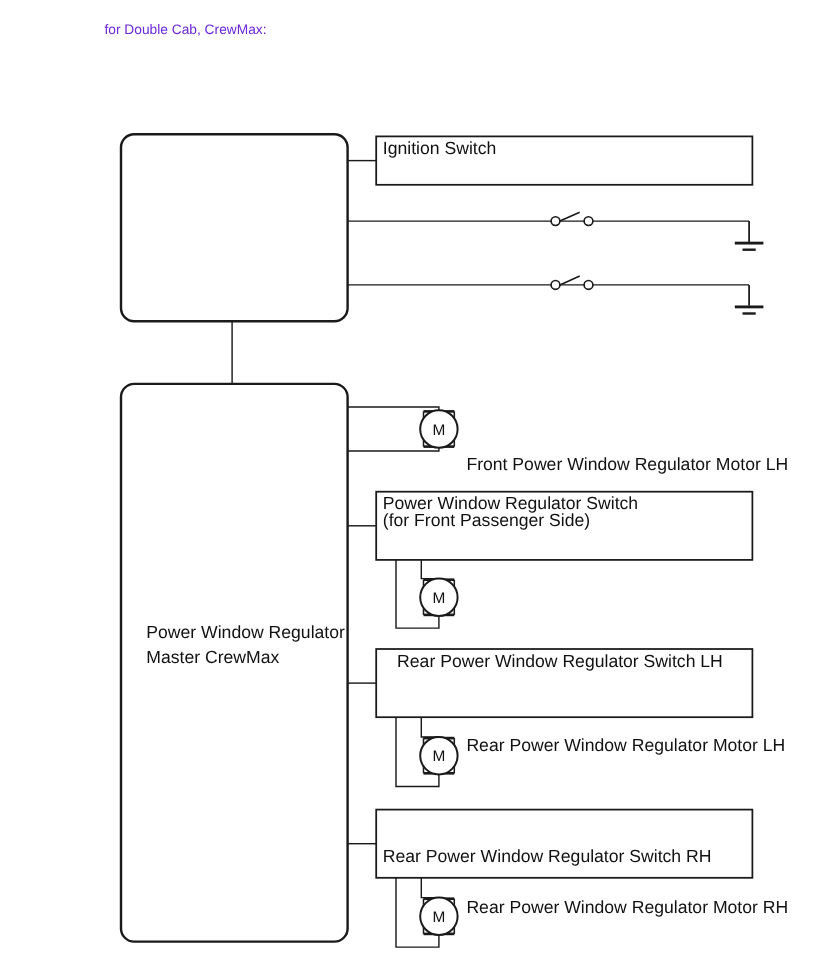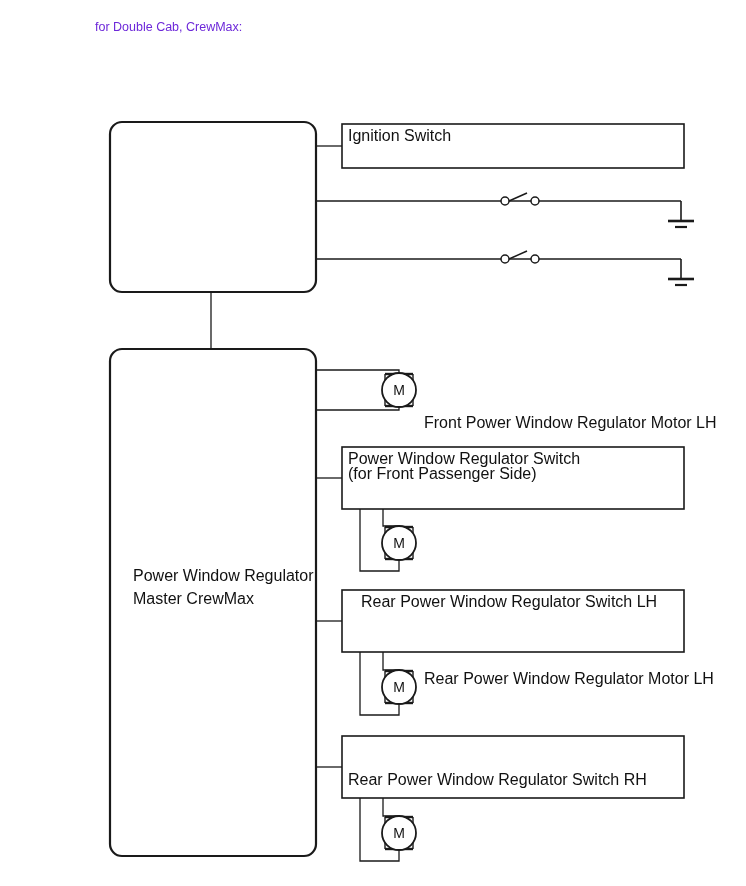--- a/index.html
+++ b/index.html
@@ -117,14 +117,15 @@
   <div class="lbl" style="left:348px;top:451px;">Power Window Regulator Switch</div>
   <div class="lbl" style="left:348px;top:466px;">(for Front Passenger Side)</div>
 
   <div class="lbl" style="left:348px;top:594px;padding-left:13px;">Rear Power Window Regulator Switch LH</div>
 
   <div class="lbl" style="left:348px;top:760px;margin-top:12px;">Rear Power Window Regulator Switch RH</div>
 
 
   <div class="lbl" style="left:424px;top:375px;margin-top:40px;">Front Power Window Regulator Motor LH</div>
   <div class="lbl" style="left:424px;top:671px;">Rear Power Window Regulator Motor LH</div>
+  <div class="lbl" style="left:424px;top:818px;">Rear Power Window Regulator Motor RH</div>
 
 </div>
 
 </body></html>

